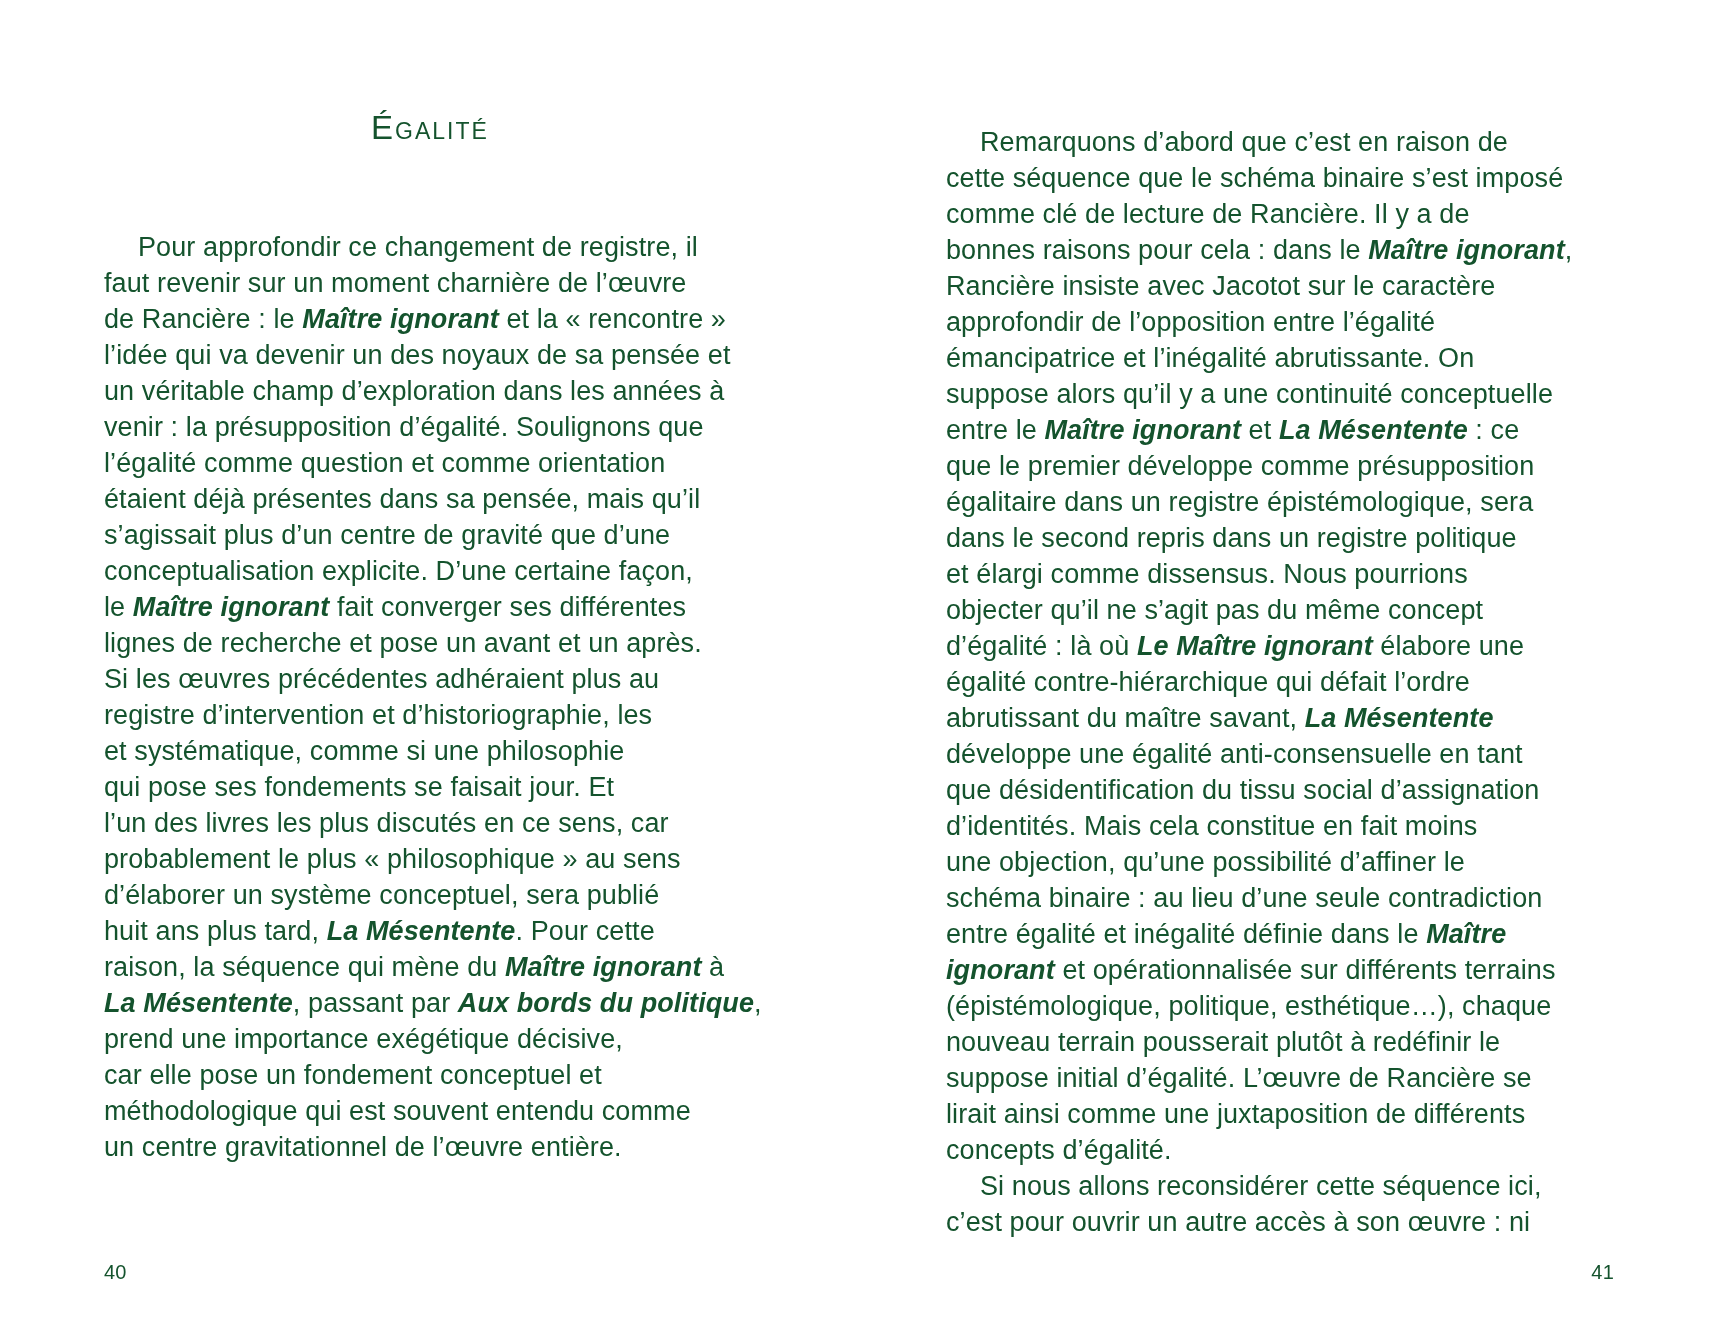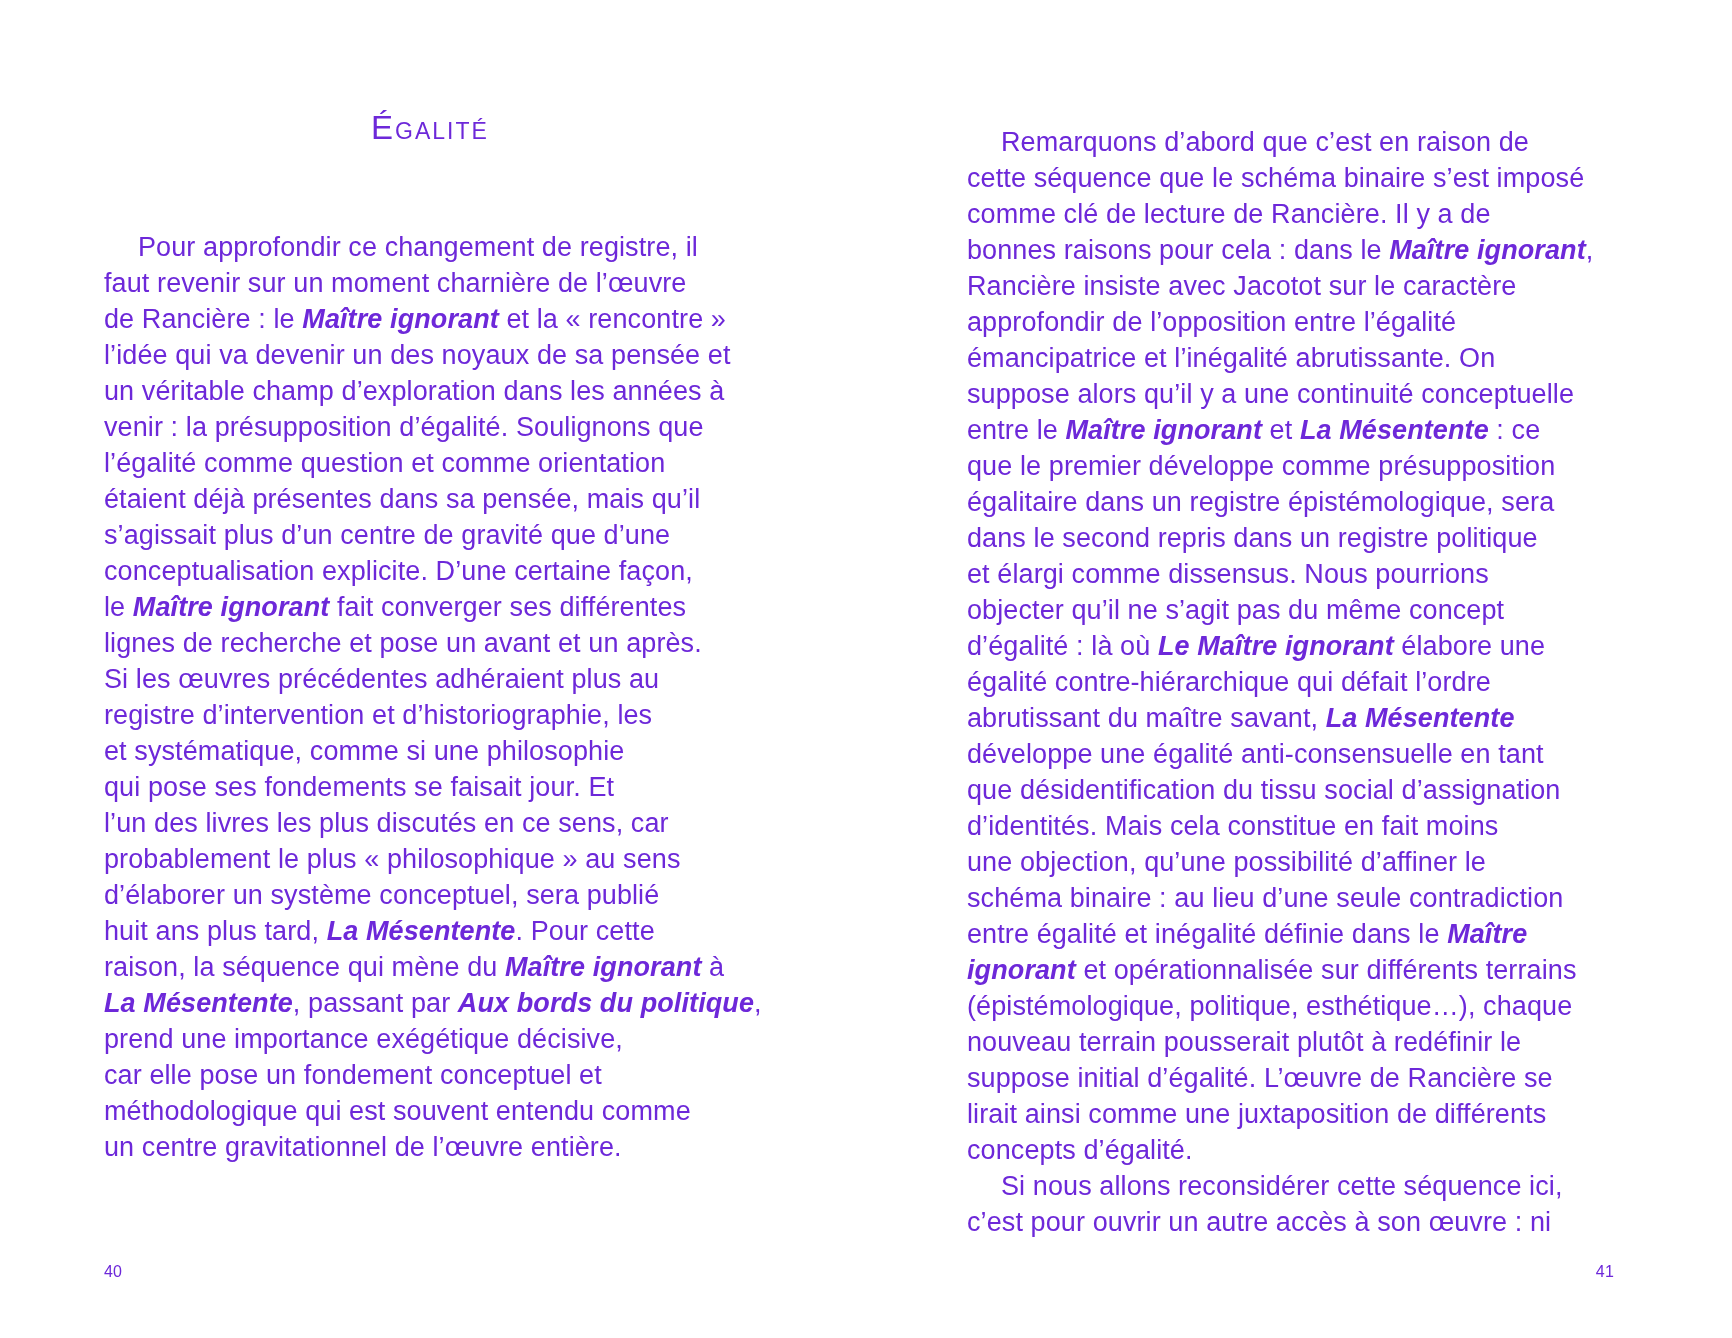--- a/index.html
+++ b/index.html
@@ -7,21 +7,21 @@
     padding: 0;
     background: #ffffff;
   }
   .spread {
     position: relative;
     width: 1732px;
     height: 1338px;
     background: #ffffff;
     overflow: hidden;
     font-family: "Liberation Sans", "DejaVu Sans", sans-serif;
-    color: #6d28d9;
+    color: #14532d;
     font-weight: 300;
   }
   .page {
     position: absolute;
     top: 0;
     height: 1338px;
   }
   .page-left  { left: 104px; width: 652px; }
   .page-right { left: 946px; width: 680px; }
 
@@ -39,30 +39,30 @@
   }
 
   .body-text {
     position: absolute;
     left: 0;
     font-size: 27px;
     line-height: 36px;
     letter-spacing: 0.1px;
   }
   .body-left  { top: 229px; }
-  .body-right { top: 124px; margin-left: 21px; }
+  .body-right { top: 124px; }
 
   .line { white-space: pre; }
   .line.indent { padding-left: 34px; }
   .em { font-style: italic; font-weight: bold; }
 
   .pagenum {
     position: absolute;
     top: 1259px;
-    font-size: 16px;
+    font-size: 20px;
     line-height: 26px;
     letter-spacing: 0.2px;
   }
   .pagenum-left  { left: 0; }
   .pagenum-right { right: 12px; text-align: right; }
 </style>
 </head>
 <body>
 
 <div class="spread">

